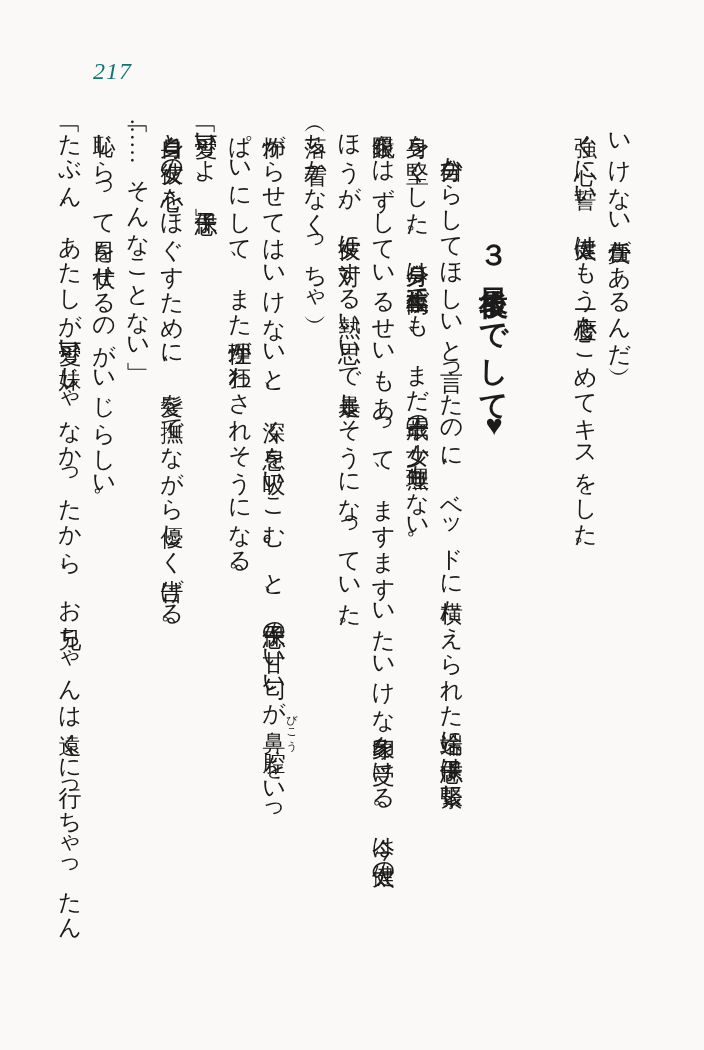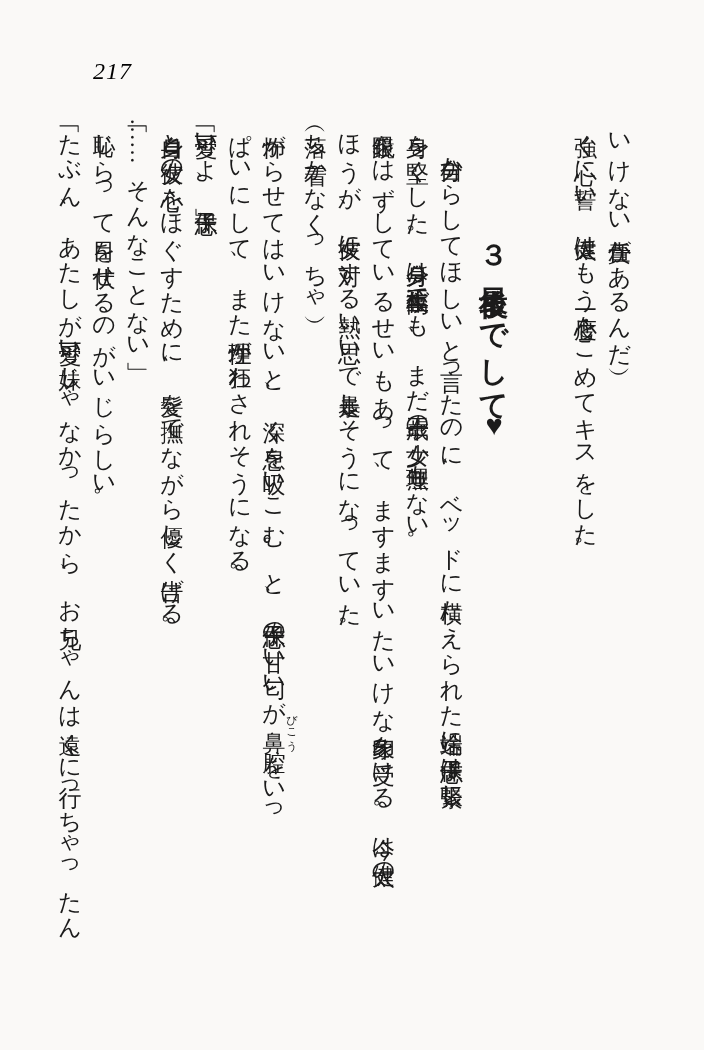--- a/index.html
+++ b/index.html
@@ -19,21 +19,21 @@
     position: absolute;
     inset: 0;
   }
   .page-number {
     position: absolute;
     top: 58px;
     left: 93px;
     font-size: 24px;
     font-style: italic;
     letter-spacing: 1px;
-    color: #000000;
+    color: #0f766e;
   }
   .text-area {
     position: absolute;
     top: 118px;
     right: 68px;
     height: 880px;
     writing-mode: vertical-rl;
     text-orientation: mixed;
   }
   .line {

